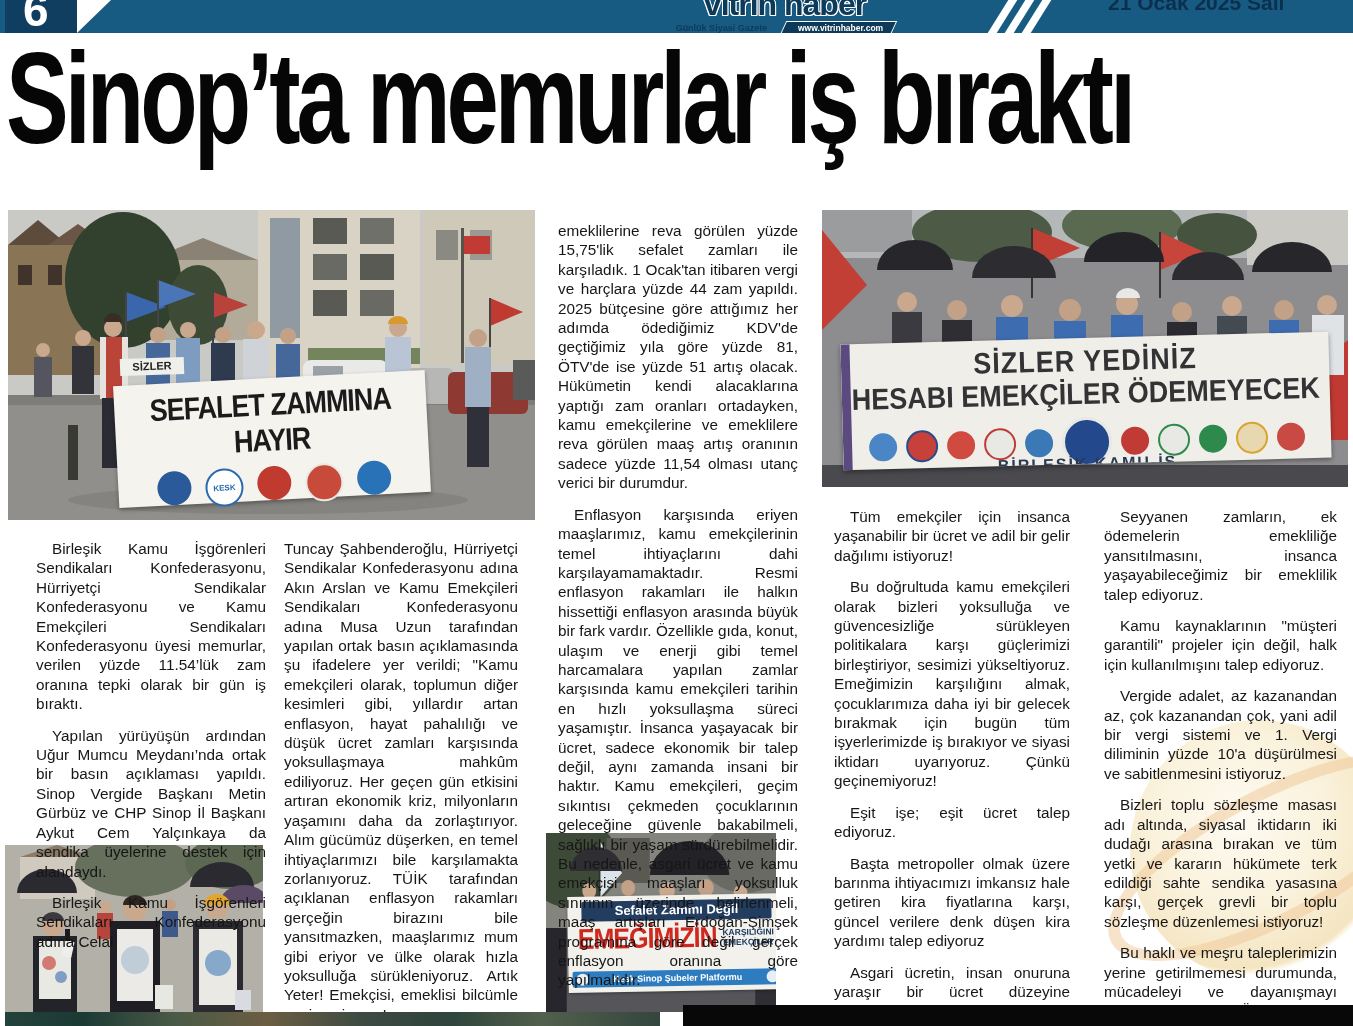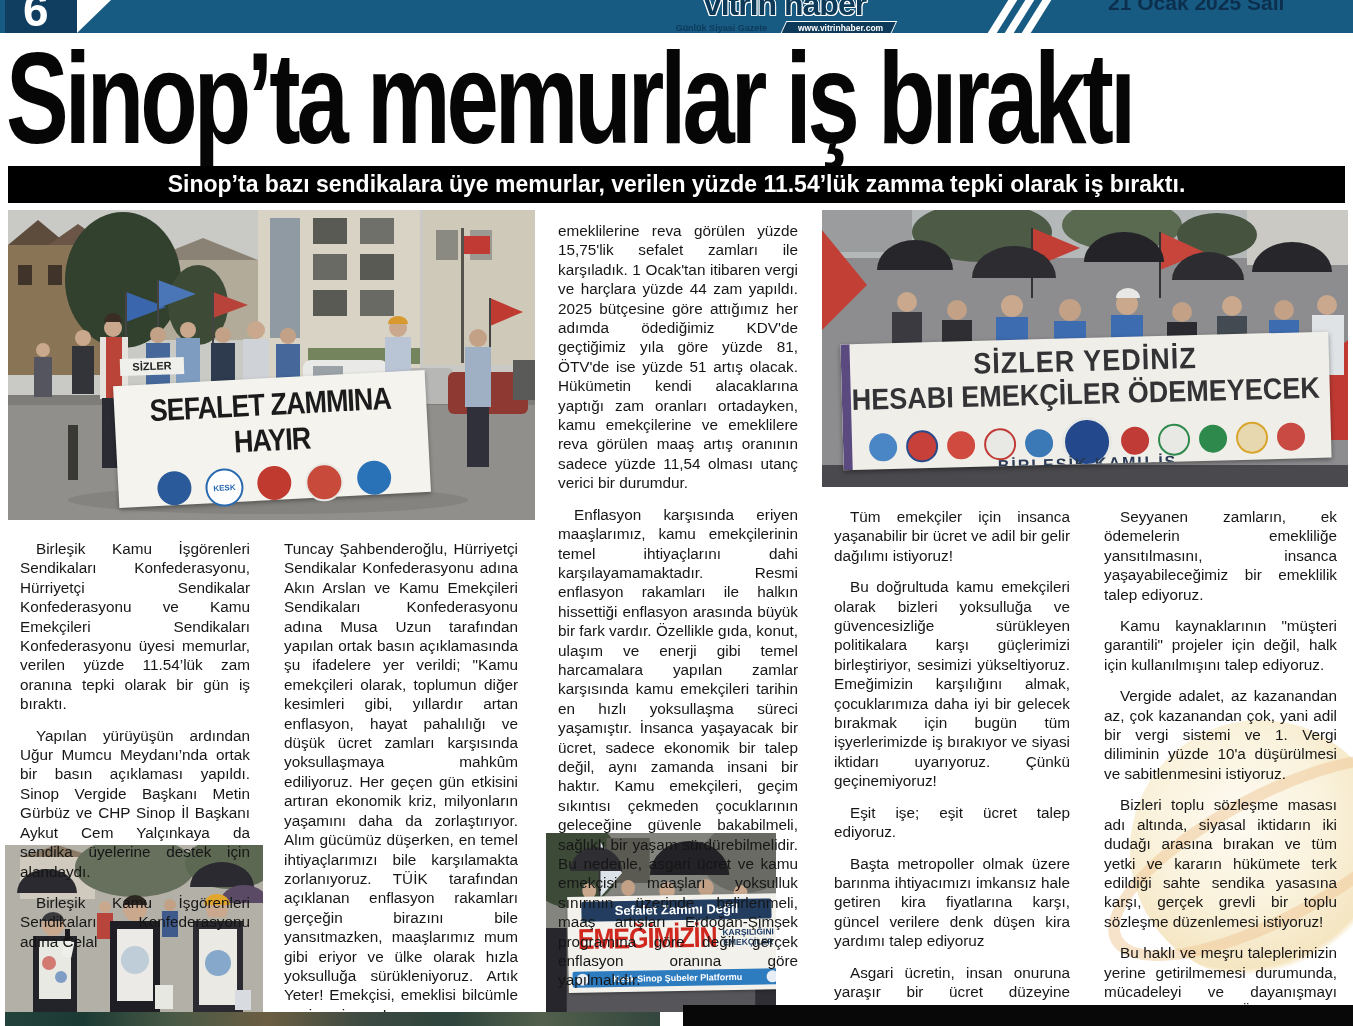--- a/index.html
+++ b/index.html
@@ -100,23 +100,20 @@
     </div>
     <div class="stripes">
       <div class="stripe" style="left:0;"></div>
       <div class="stripe" style="left:17px;"></div>
       <div class="stripe" style="left:34px;"></div>
     </div>
     <div class="date">21 Ocak 2025 Salı</div>
   </header>
 
   <h1 class="headline">Sinop’ta memurlar iş bıraktı</h1>
-  <div class="subhead-bar">
-    <span>Sinop’ta bazı sendikalara üye memurlar, verilen yüzde 11.54’lük zamma tepki olarak iş bıraktı.</span>
-  </div>
 
   <div class="watermark">
     <div class="wm-globe"></div>
       <div class="wm-ring"></div>
   </div>
 
   <figure class="photo" style="left:8px;top:210px;width:527px;height:310px;margin:0;">
     <svg viewBox="0 0 527 310" preserveAspectRatio="none">
       <rect width="527" height="310" fill="#c9c9c5"></rect>
       <rect x="140" y="50" width="110" height="80" fill="#b3ab9a"></rect>
@@ -330,21 +327,21 @@
       <path d="M199 60 a13 11 0 0 1 26 0 z" fill="#e2a62c"></path>
       <rect x="201" y="72" width="22" height="8" fill="#b5b09f"></rect>
       <rect x="188" y="76" width="50" height="91" fill="#2a2a30"></rect>
       <rect x="194" y="84" width="38" height="76" fill="#eae9e4"></rect>
       <circle cx="213" cy="118" r="13" fill="#5a8cc0" opacity=".7"></circle>
       <rect x="150" y="140" width="18" height="24" fill="#e8e8e2"></rect>
       <rect x="230" y="145" width="16" height="20" fill="#d8dce0"></rect>
     </svg>
   </figure>
 
-  <div class="col" style="left:8px;top:527px;width:254px;height:316px;">
+  <div class="col" style="left:24px;top:527px;width:254px;height:316px;">
     <p>Birleşik Kamu İşgörenleri Sendikaları Konfederasyonu, Hürriyetçi Sendikalar Konfederasyonu ve Kamu Emekçileri Sendikaları Konfederasyonu üyesi memurlar, verilen yüzde 11.54’lük zam oranına tepki olarak bir gün iş bıraktı.</p>
     <p>Yapılan yürüyüşün ardından Uğur Mumcu Meydanı’nda ortak bir basın açıklaması yapıldı. Sinop Vergide Başkanı Metin Gürbüz ve CHP Sinop İl Başkanı Aykut Cem Yalçınkaya da sendika üyelerine destek için alandaydı.</p>
     <p>Birleşik Kamu İşgörenleri Sendikaları Konfederasyonu adına Celal</p>
   </div>
 
   <div class="col" style="left:272px;top:527px;width:258px;height:492px;">
     <p class="cont">Tuncay Şahbenderoğlu, Hürriyetçi Sendikalar Konfederasyonu adına Akın Arslan ve Kamu Emekçileri Sendikaları Konfederasyonu adına Musa Uzun tarafından yapılan ortak basın açıklamasında şu ifadelere yer verildi; "Kamu emekçileri olarak, toplumun diğer kesimleri gibi, yıllardır artan enflasyon, hayat pahalılığı ve düşük ücret zamları karşısında yoksullaşmaya mahkûm ediliyoruz. Her geçen gün etkisini artıran ekonomik kriz, milyonların yaşamını daha da zorlaştırıyor. Alım gücümüz düşerken, en temel ihtiyaçlarımızı bile karşılamakta zorlanıyoruz. TÜİK tarafından açıklanan enflasyon rakamları gerçeğin birazını bile yansıtmazken, maaşlarımız mum gibi eriyor ve ülke olarak hızla yoksulluğa sürükleniyoruz. Artık Yeter! Emekçisi, emeklisi bilcümle geçinemiyoruz!</p>
     <p>2025 yılını yüzde 30’luk asgari ücret zammının yanı sıra, kamu emekçileri ve memur emeklilerine yapılan yüzde 11,54; işçiler ve işçi</p>
   </div>
 

